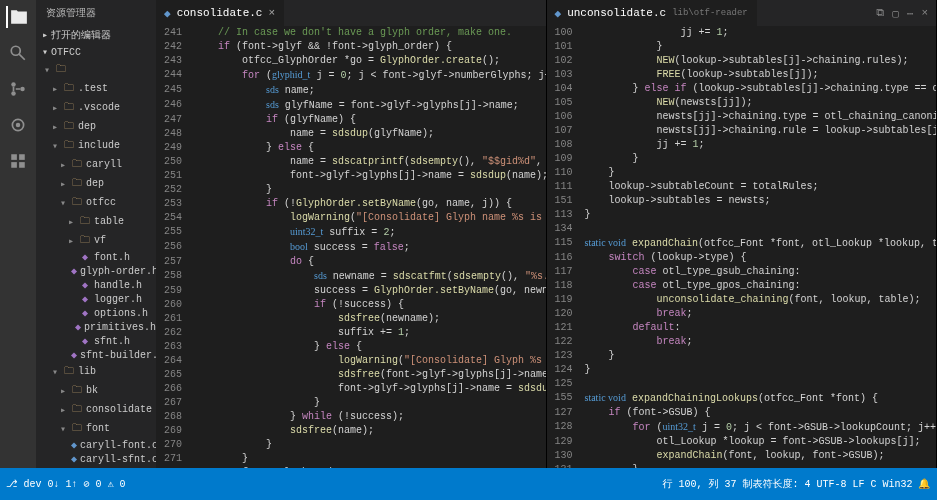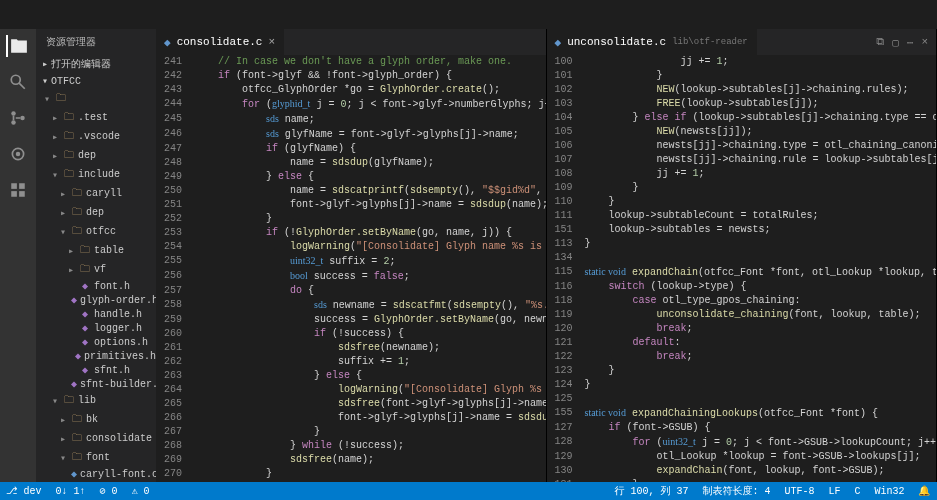--- a/index.html
+++ b/index.html
@@ -1,17 +1,17 @@
 <!DOCTYPE html>
 <html><head>
 <meta charset="utf-8">
 <style>
 * { margin: 0; padding: 0; box-sizing: border-box; font-family: Consolas, 'Courier New', monospace; }
 body { background: #1e1e1e; color: #d4d4d4; font-size: 11px; width: 937px; height: 500px; overflow: hidden; display: flex; flex-direction: column; }
-.top { display: flex; flex: 1; overflow: hidden; margin-top: 29px; }
+.top { display: flex; flex: 1; overflow: hidden; }
 .activity-bar { width: 36px; background: #333; display: flex; flex-direction: column; align-items: center; padding-top: 6px; gap: 14px; }
 .activity-bar .ico { width: 22px; height: 22px; display: flex; align-items: center; justify-content: center; opacity: 0.6; cursor: pointer; }
 .activity-bar .ico.active { opacity: 1; border-left: 2px solid #fff; margin-left: -2px; padding-left: 2px; }
 .sidebar { width: 120px; background: #252526; display: flex; flex-direction: column; overflow: hidden; }
 .sidebar-title { padding: 6px 10px; font-size: 10px; color: #bbb; text-transform: uppercase; }
 .section-hdr { padding: 2px 6px; font-size: 10px; color: #ccc; cursor: pointer; display: flex; align-items: center; gap: 3px; }
 .tree { flex: 1; overflow-y: auto; font-size: 10px; }
 .tree-item { padding: 1px 0 1px 6px; white-space: nowrap; cursor: pointer; color: #ccc; display: flex; align-items: center; gap: 3px; }
 .tree-item .chev { width: 8px; display: inline-block; color: #888; }
 .tree-item .fico { width: 12px; display: inline-block; text-align: center; }
@@ -30,21 +30,21 @@
 .line { display: flex; white-space: pre; }
 .gutter { width: 34px; text-align: right; padding-right: 8px; color: #858585; user-select: none; flex-shrink: 0; }
 .linec { flex: 1; padding-left: 4px; }
 .kw { color: #c586c0; }
 .ty { color: #569cd6; font-family: Liberation Serif, serif; }
 .st { color: #ce9178; }
 .fn { color: #dcdcaa; }
 .nm { color: #b5cea8; }
 .cm { color: #6a9955; }
 .op { color: #d4d4d4; }
-.statusbar { height: 18px; background: #007acc; color: #fff; display: flex; align-items: center; font-size: 10px; padding: 0 6px; gap: 14px; }
+.statusbar { height: 32px; background: #007acc; color: #fff; display: flex; align-items: center; font-size: 10px; padding: 0 6px; gap: 6px; }
 .statusbar .spacer { flex: 1; }
 .statusbar .item { cursor: pointer; }
 svg { display: block; }
 </style>
 </head>
 <body>
 
 <div class="top">
   <div class="activity-bar">
     <div class="ico active">
@@ -296,20 +296,21 @@
           <div class="line"><div class="gutter">107</div><div class="linec">            newsts[jj]-&gt;chaining.rule = lookup-&gt;subtables[j]-&gt;chaining.rule;</div></div>
           <div class="line"><div class="gutter">108</div><div class="linec">            jj += <span class="nm">1</span>;</div></div>
           <div class="line"><div class="gutter">109</div><div class="linec">        }</div></div>
           <div class="line"><div class="gutter">110</div><div class="linec">    }</div></div>
           <div class="line"><div class="gutter">111</div><div class="linec">    lookup-&gt;subtableCount = totalRules;</div></div>
           <div class="line"><div class="gutter">151</div><div class="linec">    lookup-&gt;subtables = newsts;</div></div>
           <div class="line"><div class="gutter">113</div><div class="linec">}</div></div>
           <div class="line"><div class="gutter">134</div><div class="linec"></div></div>
           <div class="line"><div class="gutter">115</div><div class="linec"><span class="ty">static void</span> <span class="fn">expandChain</span>(otfcc_Font *font, otl_Lookup *lookup, table_OTL *table) {</div></div>
           <div class="line"><div class="gutter">116</div><div class="linec">    <span class="kw">switch</span> (lookup-&gt;type) {</div></div>
+          <div class="line"><div class="gutter">117</div><div class="linec">        <span class="kw">case</span> otl_type_gsub_chaining:</div></div>
           <div class="line"><div class="gutter">118</div><div class="linec">        <span class="kw">case</span> otl_type_gpos_chaining:</div></div>
           <div class="line"><div class="gutter">119</div><div class="linec">            <span class="fn">unconsolidate_chaining</span>(font, lookup, table);</div></div>
           <div class="line"><div class="gutter">120</div><div class="linec">            <span class="kw">break</span>;</div></div>
           <div class="line"><div class="gutter">121</div><div class="linec">        <span class="kw">default</span>:</div></div>
           <div class="line"><div class="gutter">122</div><div class="linec">            <span class="kw">break</span>;</div></div>
           <div class="line"><div class="gutter">123</div><div class="linec">    }</div></div>
           <div class="line"><div class="gutter">124</div><div class="linec">}</div></div>
           <div class="line"><div class="gutter">125</div><div class="linec"></div></div>
           <div class="line"><div class="gutter">155</div><div class="linec"><span class="ty">static void</span> <span class="fn">expandChainingLookups</span>(otfcc_Font *font) {</div></div>
           <div class="line"><div class="gutter">127</div><div class="linec">    <span class="kw">if</span> (font-&gt;GSUB) {</div></div>

